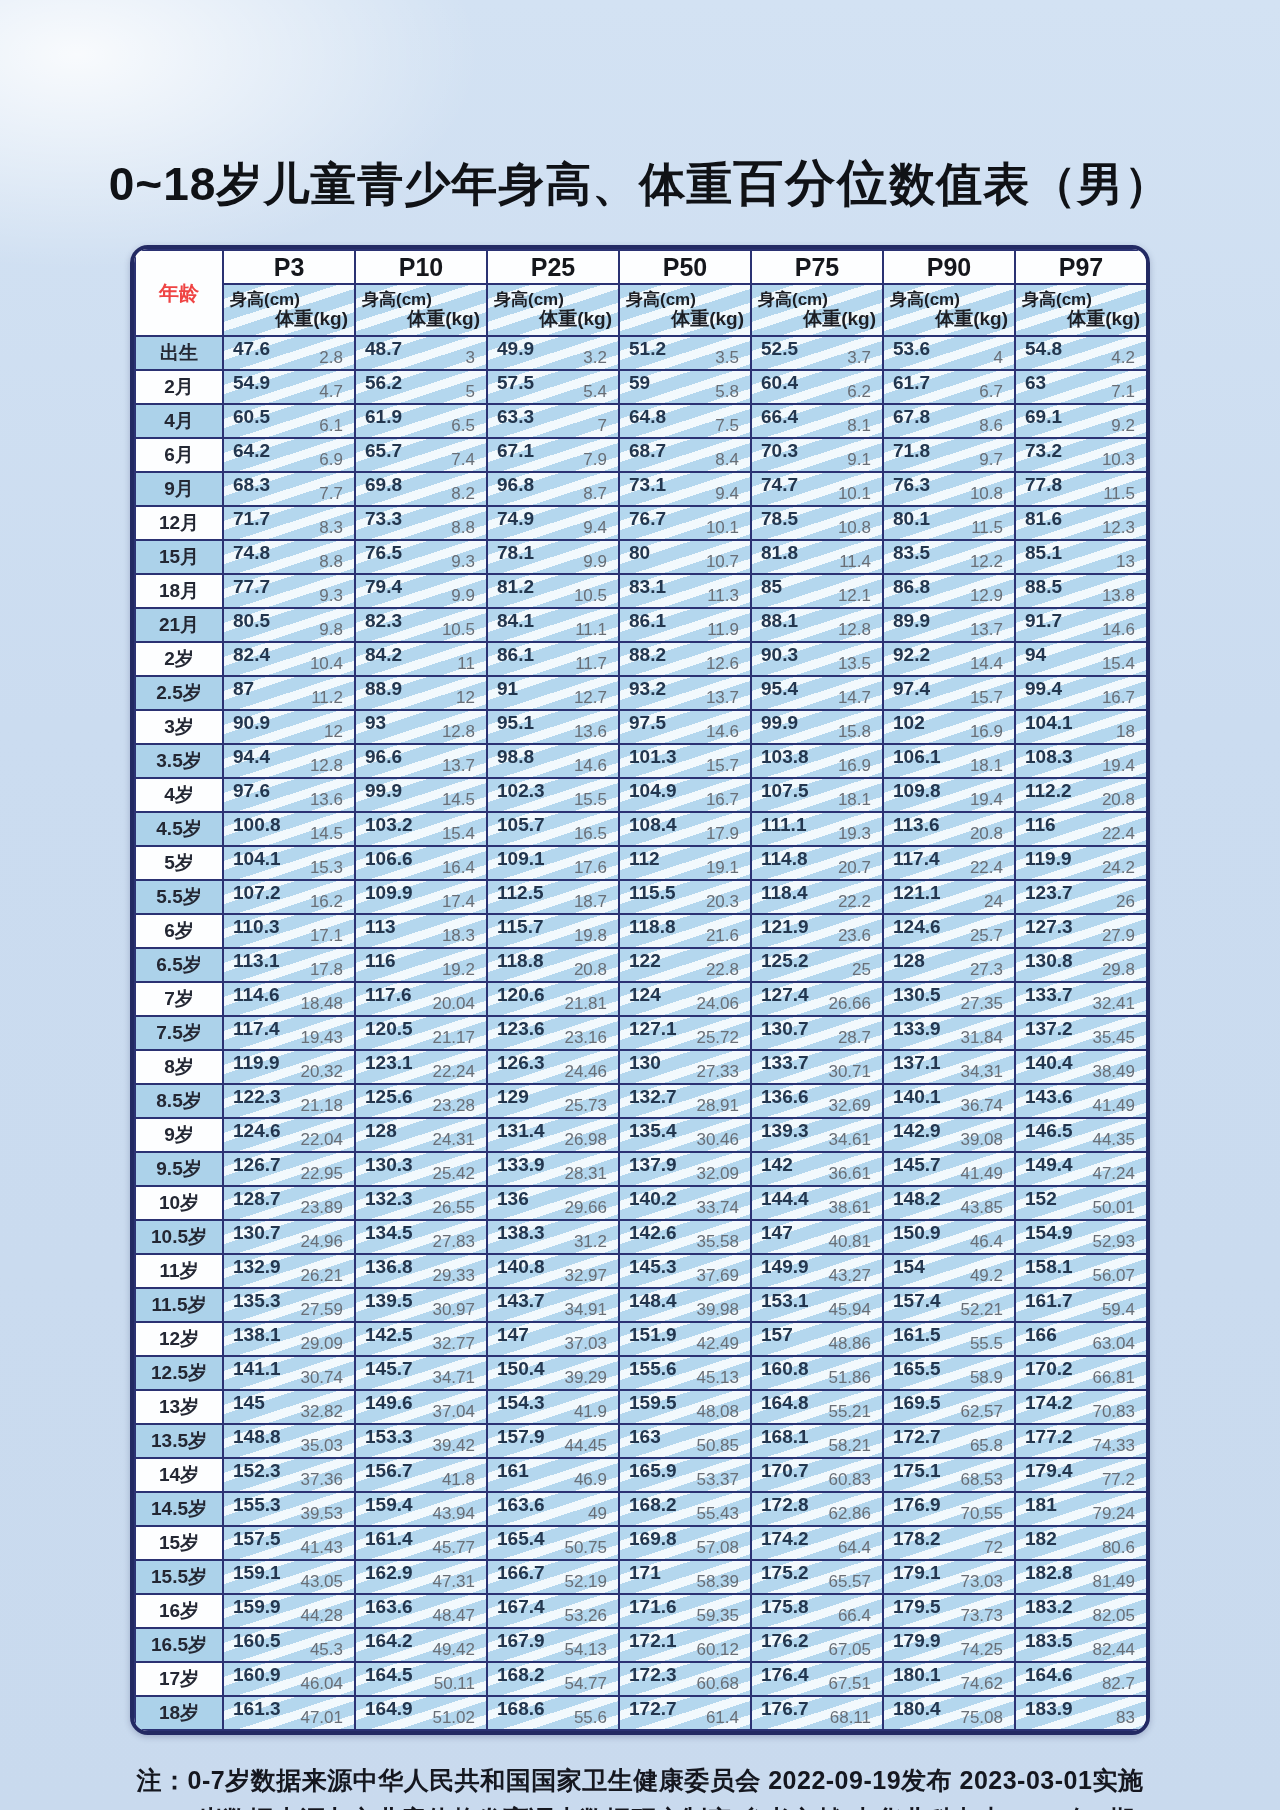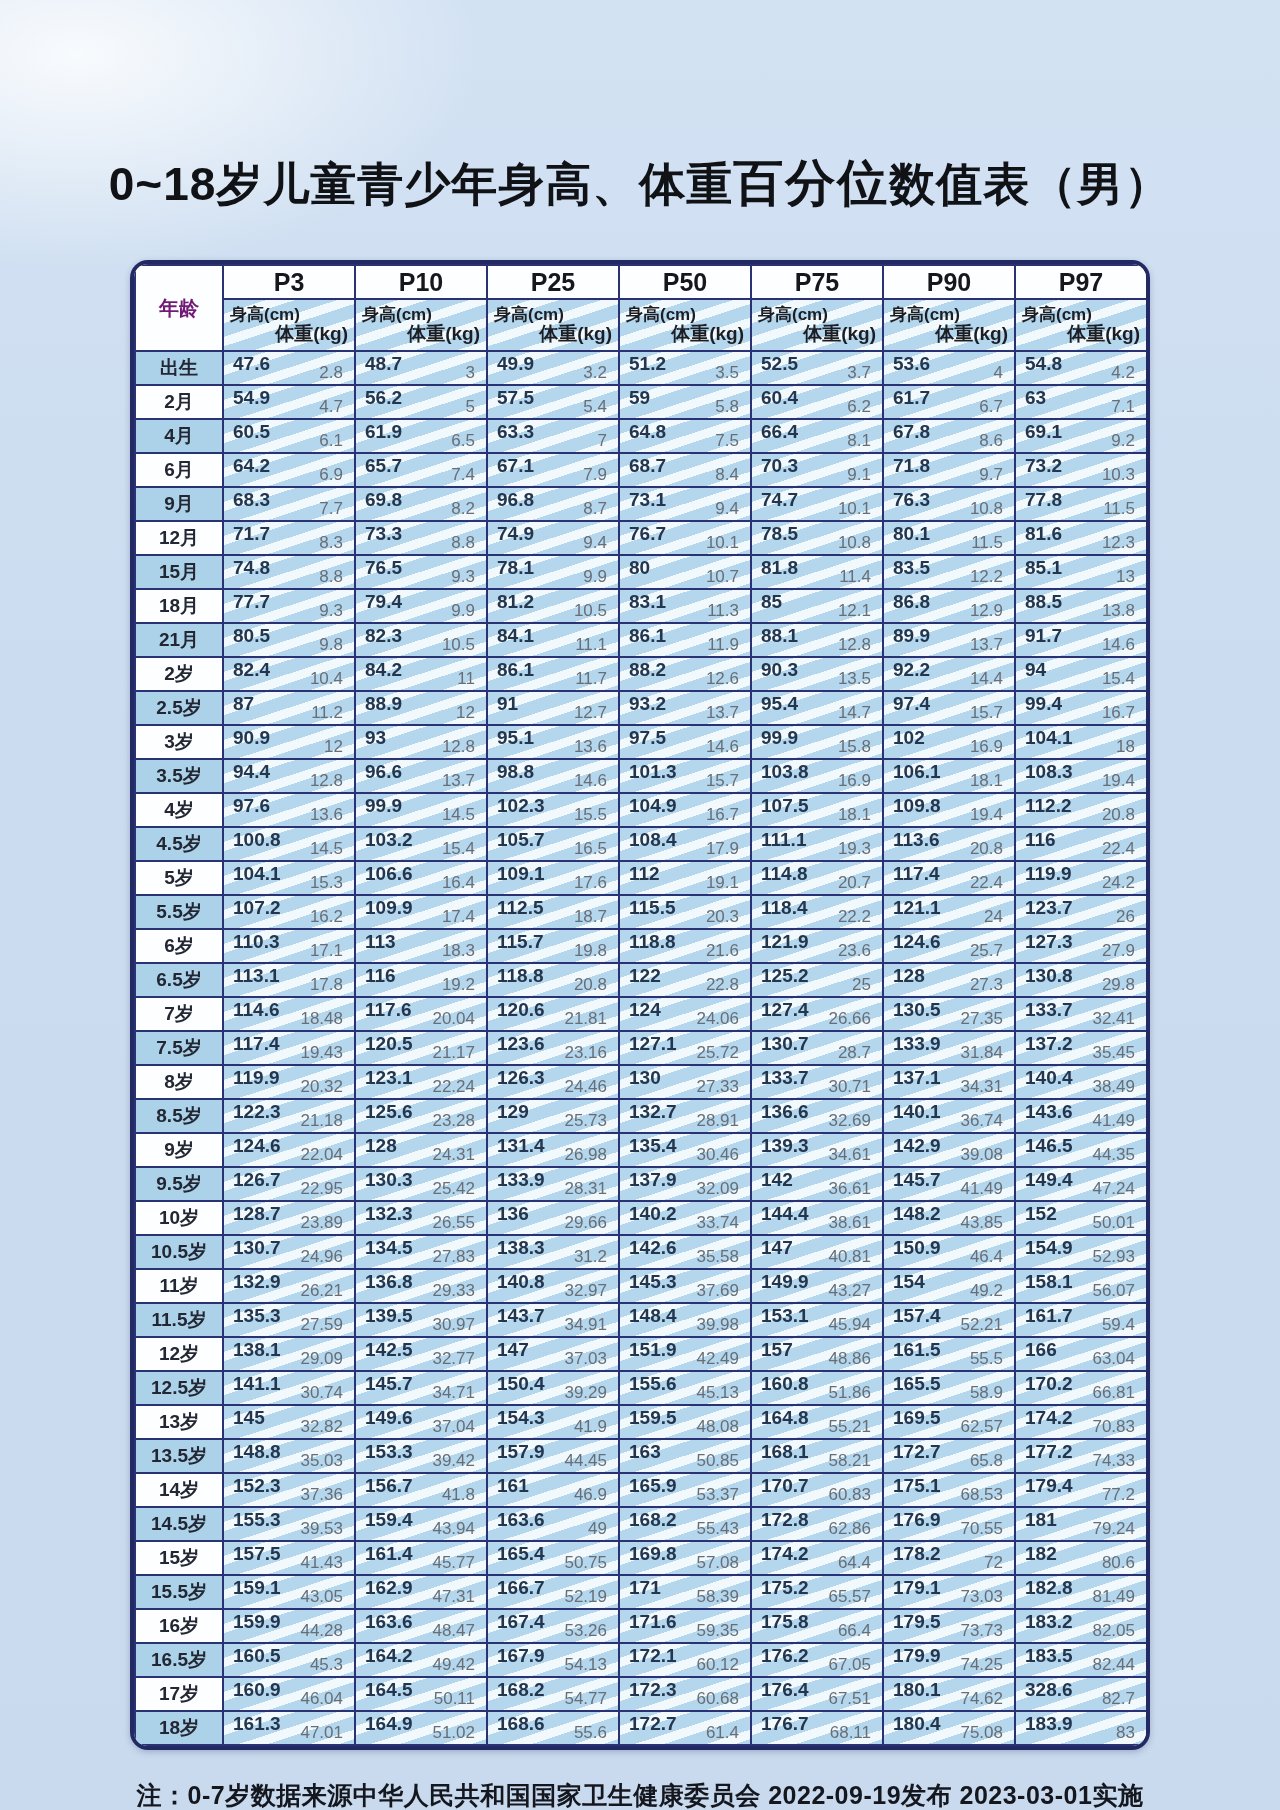--- a/index.html
+++ b/index.html
@@ -6,21 +6,21 @@
   body{
     width:1280px;height:1810px;
     font-family:"Liberation Sans","DejaVu Sans",sans-serif;
     background:
       radial-gradient(ellipse 620px 330px at 6% 3%, rgba(255,255,255,.85), rgba(255,255,255,0) 65%),
       linear-gradient(180deg,#d3e2f3 0%,#cbdcf0 40%,#c9daee 100%);
     overflow:hidden;
   }
   .page-title{
     text-align:center;
-    margin:150px 0 43px 0;
+    margin:150px 0 28px 0;
     font-size:46px;
     font-weight:700;
     color:#101216;
     letter-spacing:1px;
   }
   .page-title .heavy{font-weight:900;font-size:50px;letter-spacing:2px;}
   .table-frame{
     width:1012px;
     margin:0 auto;
     border:4px solid #232a63;
@@ -32,21 +32,21 @@
   table{border-collapse:collapse;width:100%;table-layout:fixed;}
   col.age-col{width:88px;}
   col.p-col{width:132px;}
   th,td{border:2px solid #2b3273;padding:0;}
   thead th{background:#fdfeff;}
   th.p-head{
     font-size:25px;font-weight:700;color:#15171c;
     height:32px;line-height:32px;text-align:center;
   }
   th.age-head{
-    font-size:20px;font-weight:700;color:#701a75;text-align:center;
+    font-size:20px;font-weight:700;color:#ef4444;text-align:center;
     background:#fdfeff;
   }
   th.subhead{
     height:50px;position:relative;
     background:repeating-linear-gradient(162deg,#b4d7ee 0 13px,#f2f9fd 13px 22px);
   }
   th.subhead .h-label{
     position:absolute;top:3px;left:6px;
     font-size:17px;font-weight:700;color:#1c1e24;
   }
@@ -1370,21 +1370,21 @@
           </td>
           <td class="cell">
             <span class="h">176.4</span>
             <span class="w">67.51</span>
           </td>
           <td class="cell">
             <span class="h">180.1</span>
             <span class="w">74.62</span>
           </td>
           <td class="cell">
-            <span class="h">328.6</span>
+            <span class="h">164.6</span>
             <span class="w">82.7</span>
           </td>
         </tr>
         <tr>
           <td class="age">18岁</td>
           <td class="cell">
             <span class="h">161.3</span>
             <span class="w">47.01</span>
           </td>
           <td class="cell">

